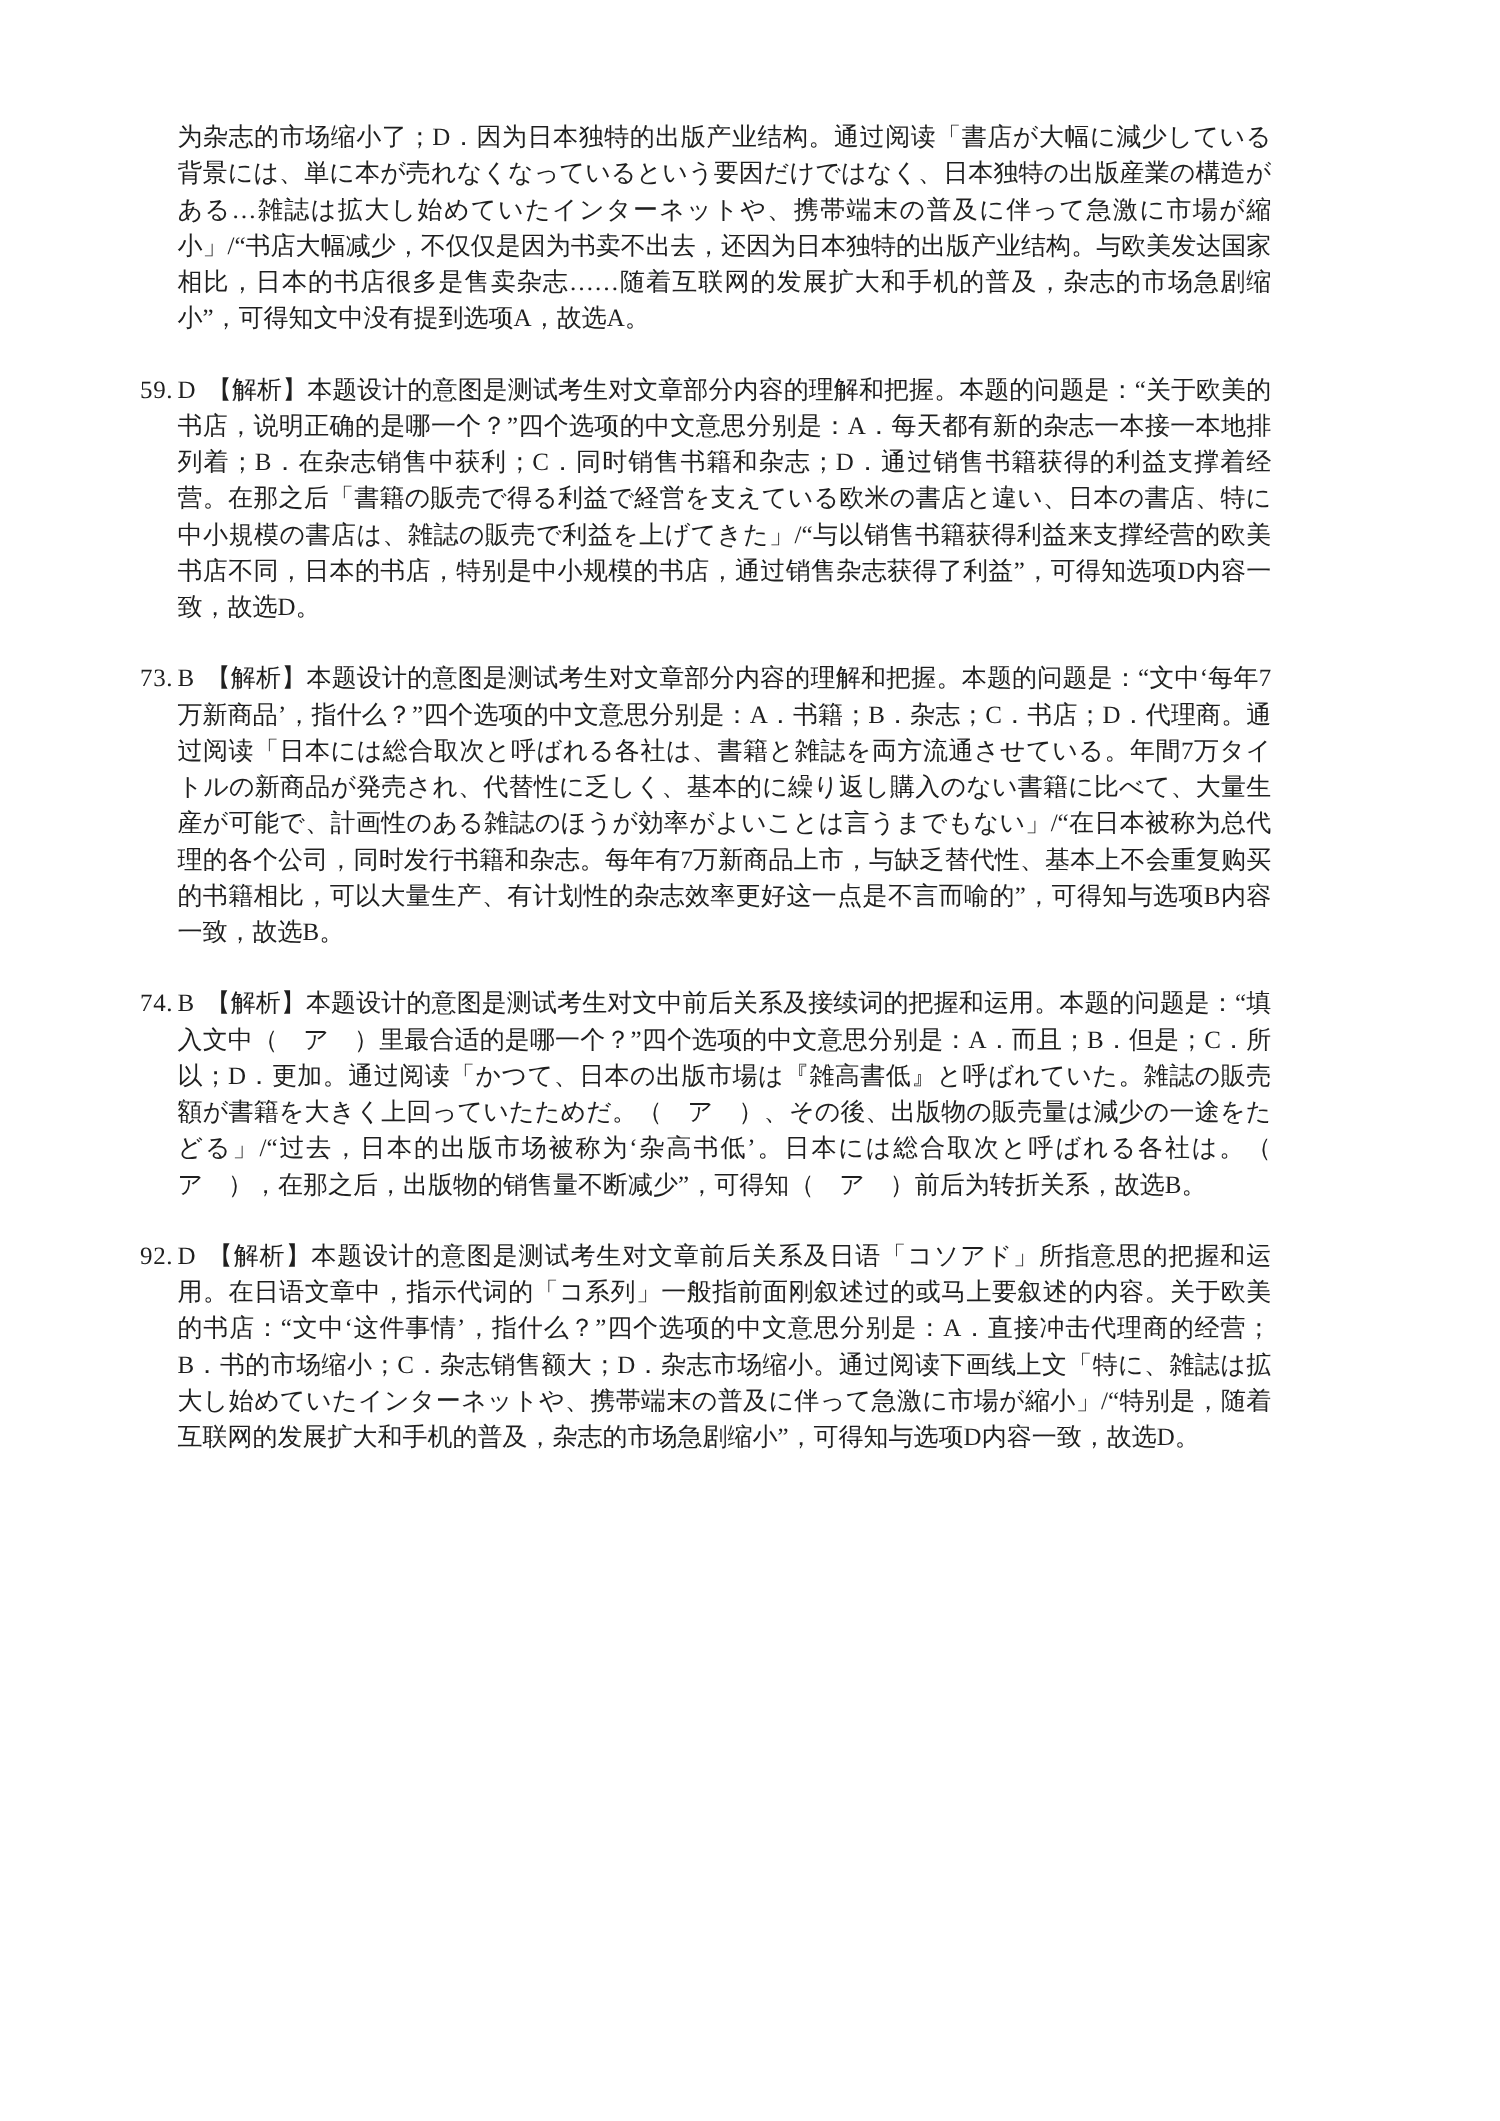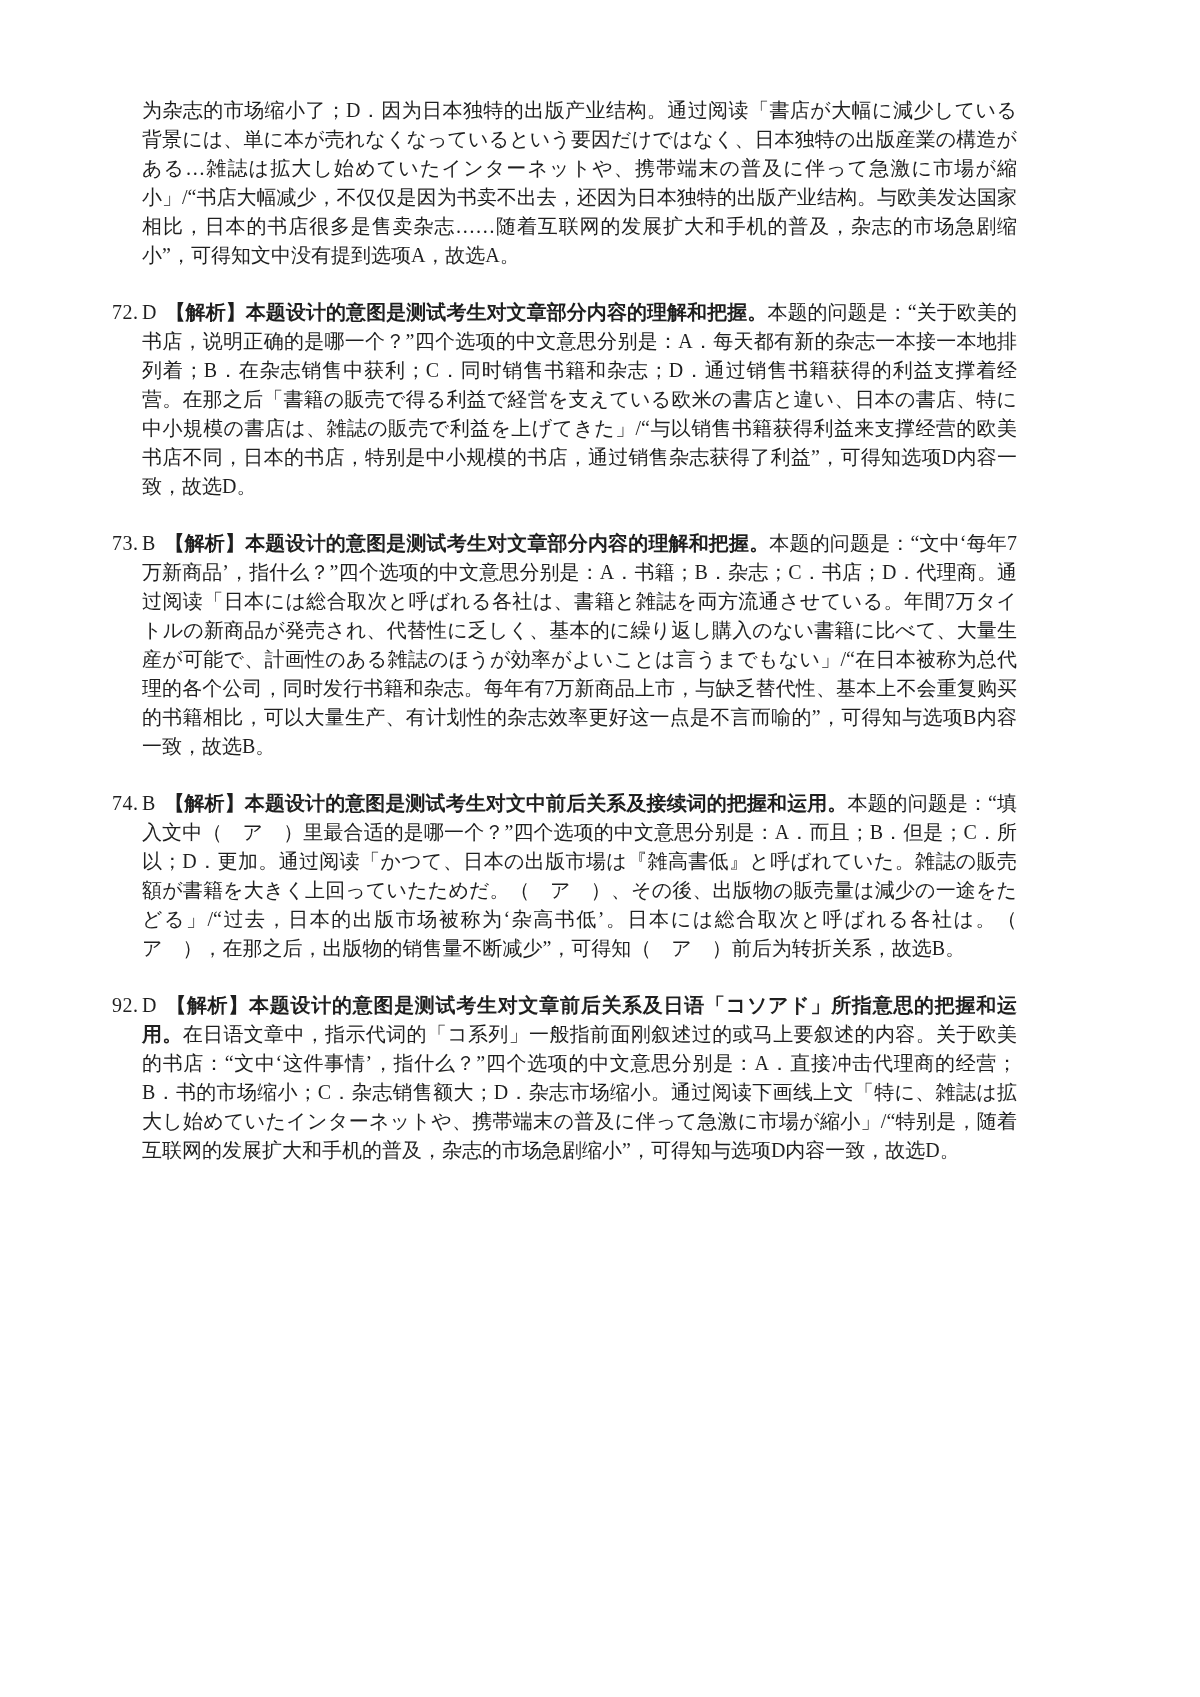--- a/index.html
+++ b/index.html
@@ -31,21 +31,21 @@
   .qtext { margin: 0; }
   .qnum {
     position: absolute;
     left: -30px;
     top: 0;
     letter-spacing: 0.5px;
   }
   .ans { margin-right: 9px; }
   .intro {
     font-family: "Liberation Sans", "DejaVu Sans", sans-serif;
-    font-weight: bold;
+    font-weight: normal;
   }
   .footer {
     position: absolute;
     top: 1548px;
     left: 0;
     width: 1052px;
     text-align: center;
     font-size: 17px;
     font-weight: bold;
     color: #141414;
@@ -57,21 +57,21 @@
 <div class="page">
   <div class="content">
 
     <div class="block">
       <p class="para">
         <span>为杂志的市场缩小了；D．因为日本独特的出版产业结构。通过阅读「書店が大幅に減少している背景には、単に本が売れなくなっているという要因だけではなく、日本独特の出版産業の構造がある…雑誌は拡大し始めていたインターネットや、携帯端末の普及に伴って急激に市場が縮小」/“书店大幅减少，不仅仅是因为书卖不出去，还因为日本独特的出版产业结构。与欧美发达国家相比，日本的书店很多是售卖杂志……随着互联网的发展扩大和手机的普及，杂志的市场急剧缩小”，可得知文中没有提到选项A，故选A。</span>
       </p>
     </div>
 
     <div class="block question">
-      <span class="qnum">72.</span>
+      <span class="qnum">59.</span>
       <p class="qtext">
         <span class="ans">D</span><b class="intro"><span>【解析】</span><span>本题设计的意图是测试考生对文章部分内容的理解和把握。</span></b><span>本题的问题是：“关于欧美的书店，说明正确的是哪一个？”四个选项的中文意思分别是：A．每天都有新的杂志一本接一本地排列着；B．在杂志销售中获利；C．同时销售书籍和杂志；D．通过销售书籍获得的利益支撑着经营。在那之后「書籍の販売で得る利益で経営を支えている欧米の書店と違い、日本の書店、特に中小規模の書店は、雑誌の販売で利益を上げてきた」/“与以销售书籍获得利益来支撑经营的欧美书店不同，日本的书店，特别是中小规模的书店，通过销售杂志获得了利益”，可得知选项D内容一致，故选D。</span>
       </p>
     </div>
 
     <div class="block question">
       <span class="qnum">73.</span>
       <p class="qtext">
         <span class="ans">B</span><b class="intro"><span>【解析】</span><span>本题设计的意图是测试考生对文章部分内容的理解和把握。</span></b><span>本题的问题是：“文中‘每年7万新商品’，指什么？”四个选项的中文意思分别是：A．书籍；B．杂志；C．书店；D．代理商。通过阅读「日本には総合取次と呼ばれる各社は、書籍と雑誌を両方流通させている。年間7万タイトルの新商品が発売され、代替性に乏しく、基本的に繰り返し購入のない書籍に比べて、大量生産が可能で、計画性のある雑誌のほうが効率がよいことは言うまでもない」/“在日本被称为总代理的各个公司，同时发行书籍和杂志。每年有7万新商品上市，与缺乏替代性、基本上不会重复购买的书籍相比，可以大量生产、有计划性的杂志效率更好这一点是不言而喻的”，可得知与选项B内容一致，故选B。</span>
       </p>

